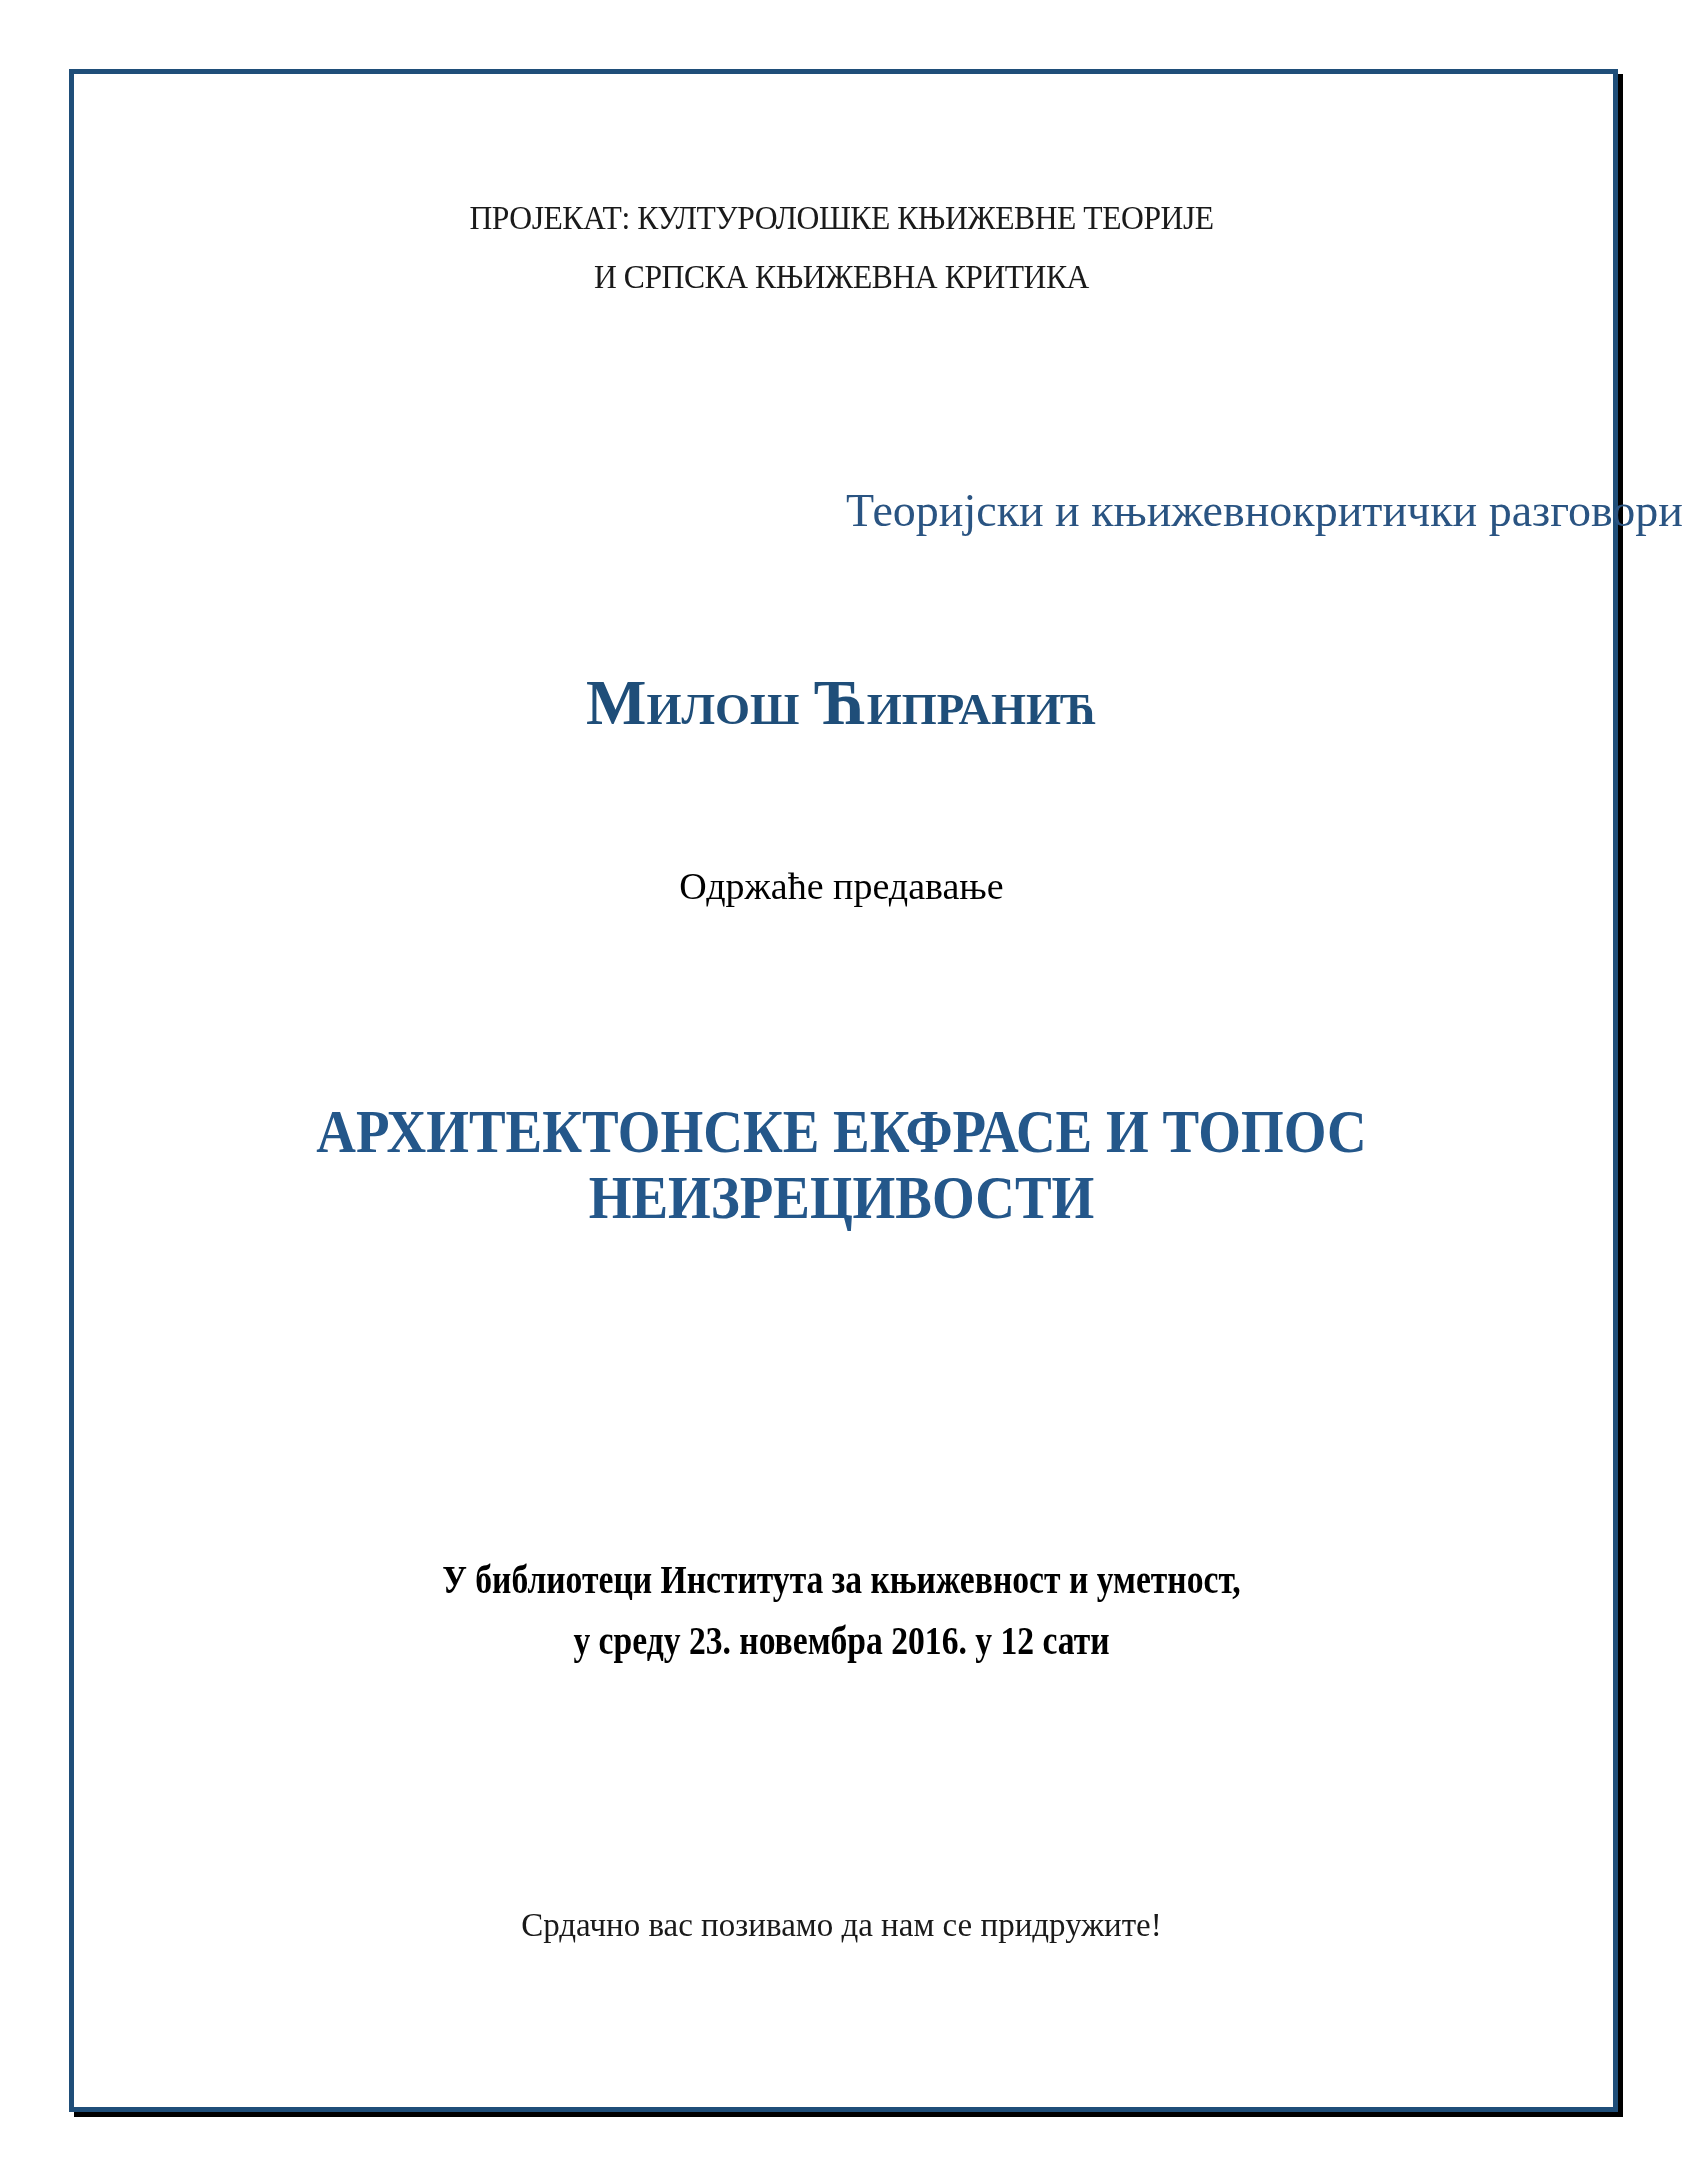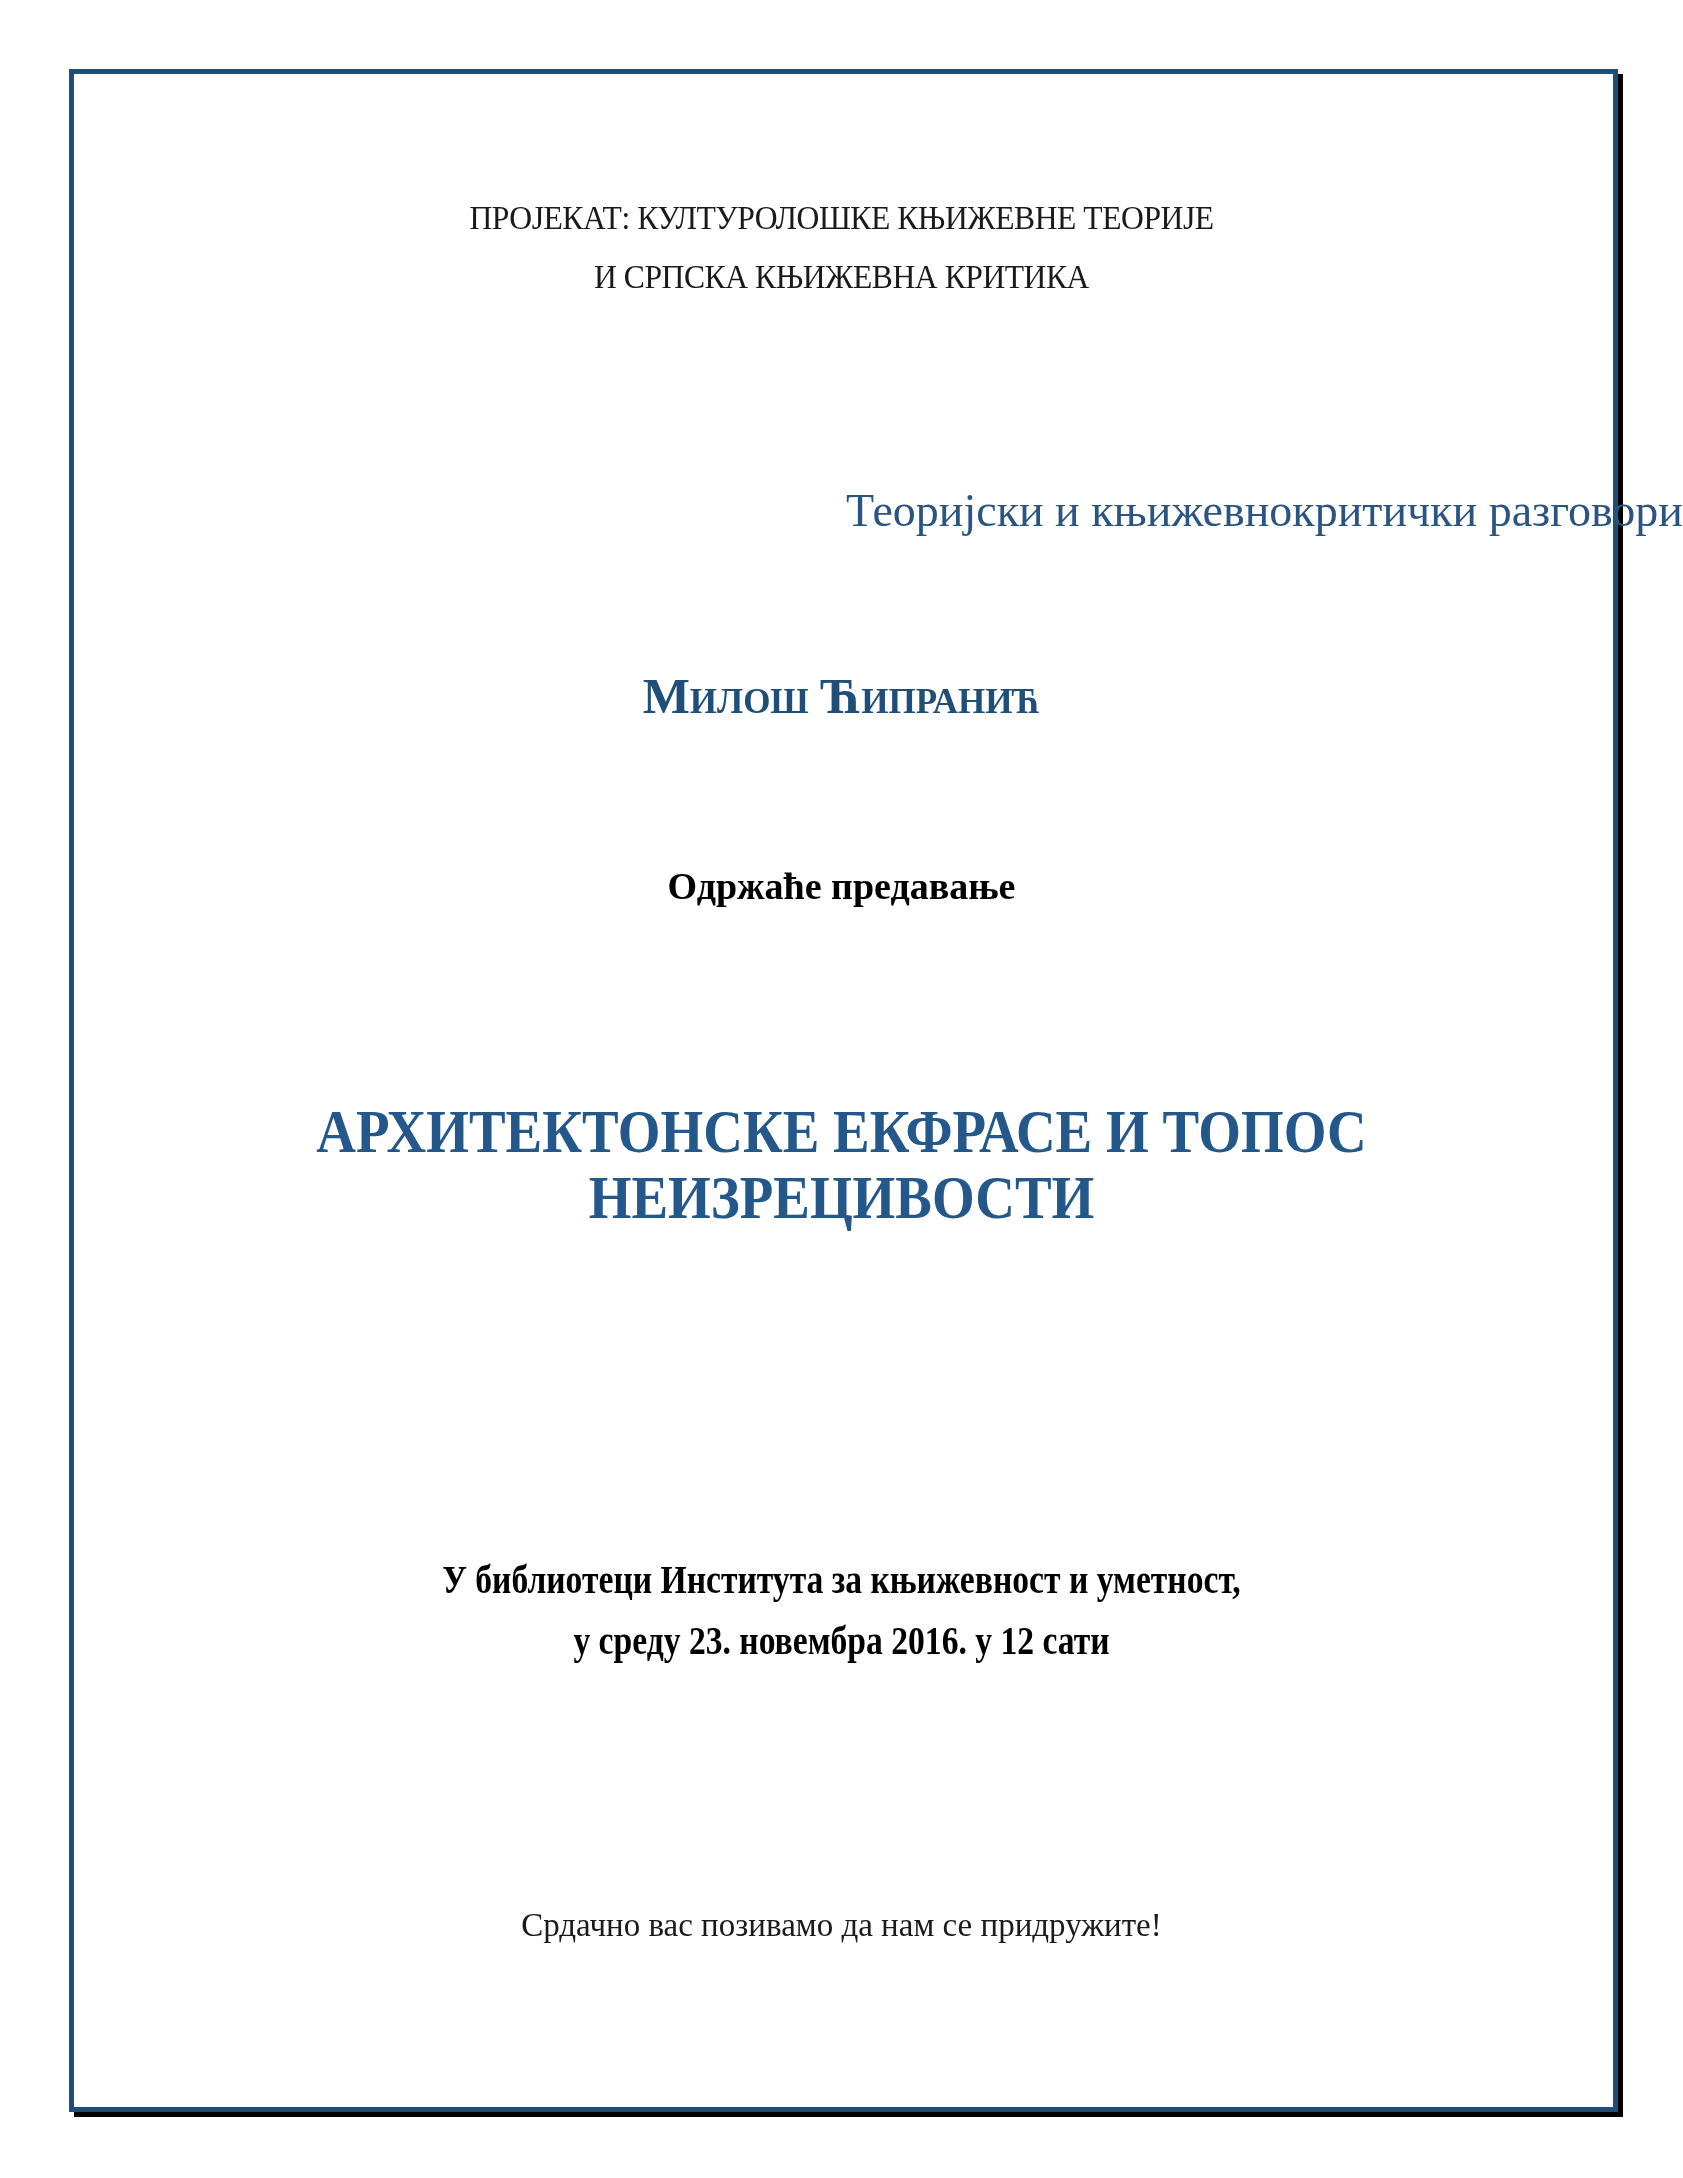--- a/index.html
+++ b/index.html
@@ -29,30 +29,29 @@
     .project-1 { top: 201px; }
     .project-2 { top: 260px; }
     .series {
       top: 488px;
       font-size: 46px;
       color: #2a5482;
       text-align: right;
     }
     .speaker {
       top: 671px;
-      font-size: 50px;
+      font-size: 64px;
       font-weight: bold;
       font-variant: small-caps;
       color: #1f4e79;
     }
     .announce {
       top: 867px;
       font-size: 38px;
       color: #000000;
-      font-weight: bold;
     }
     .title {
       font-size: 61px;
       font-weight: bold;
       color: #24578a;
       transform: scaleX(0.9);
     }
     .title-1 { top: 1101px; }
     .title-2 { top: 1167px; }
     .venue {

